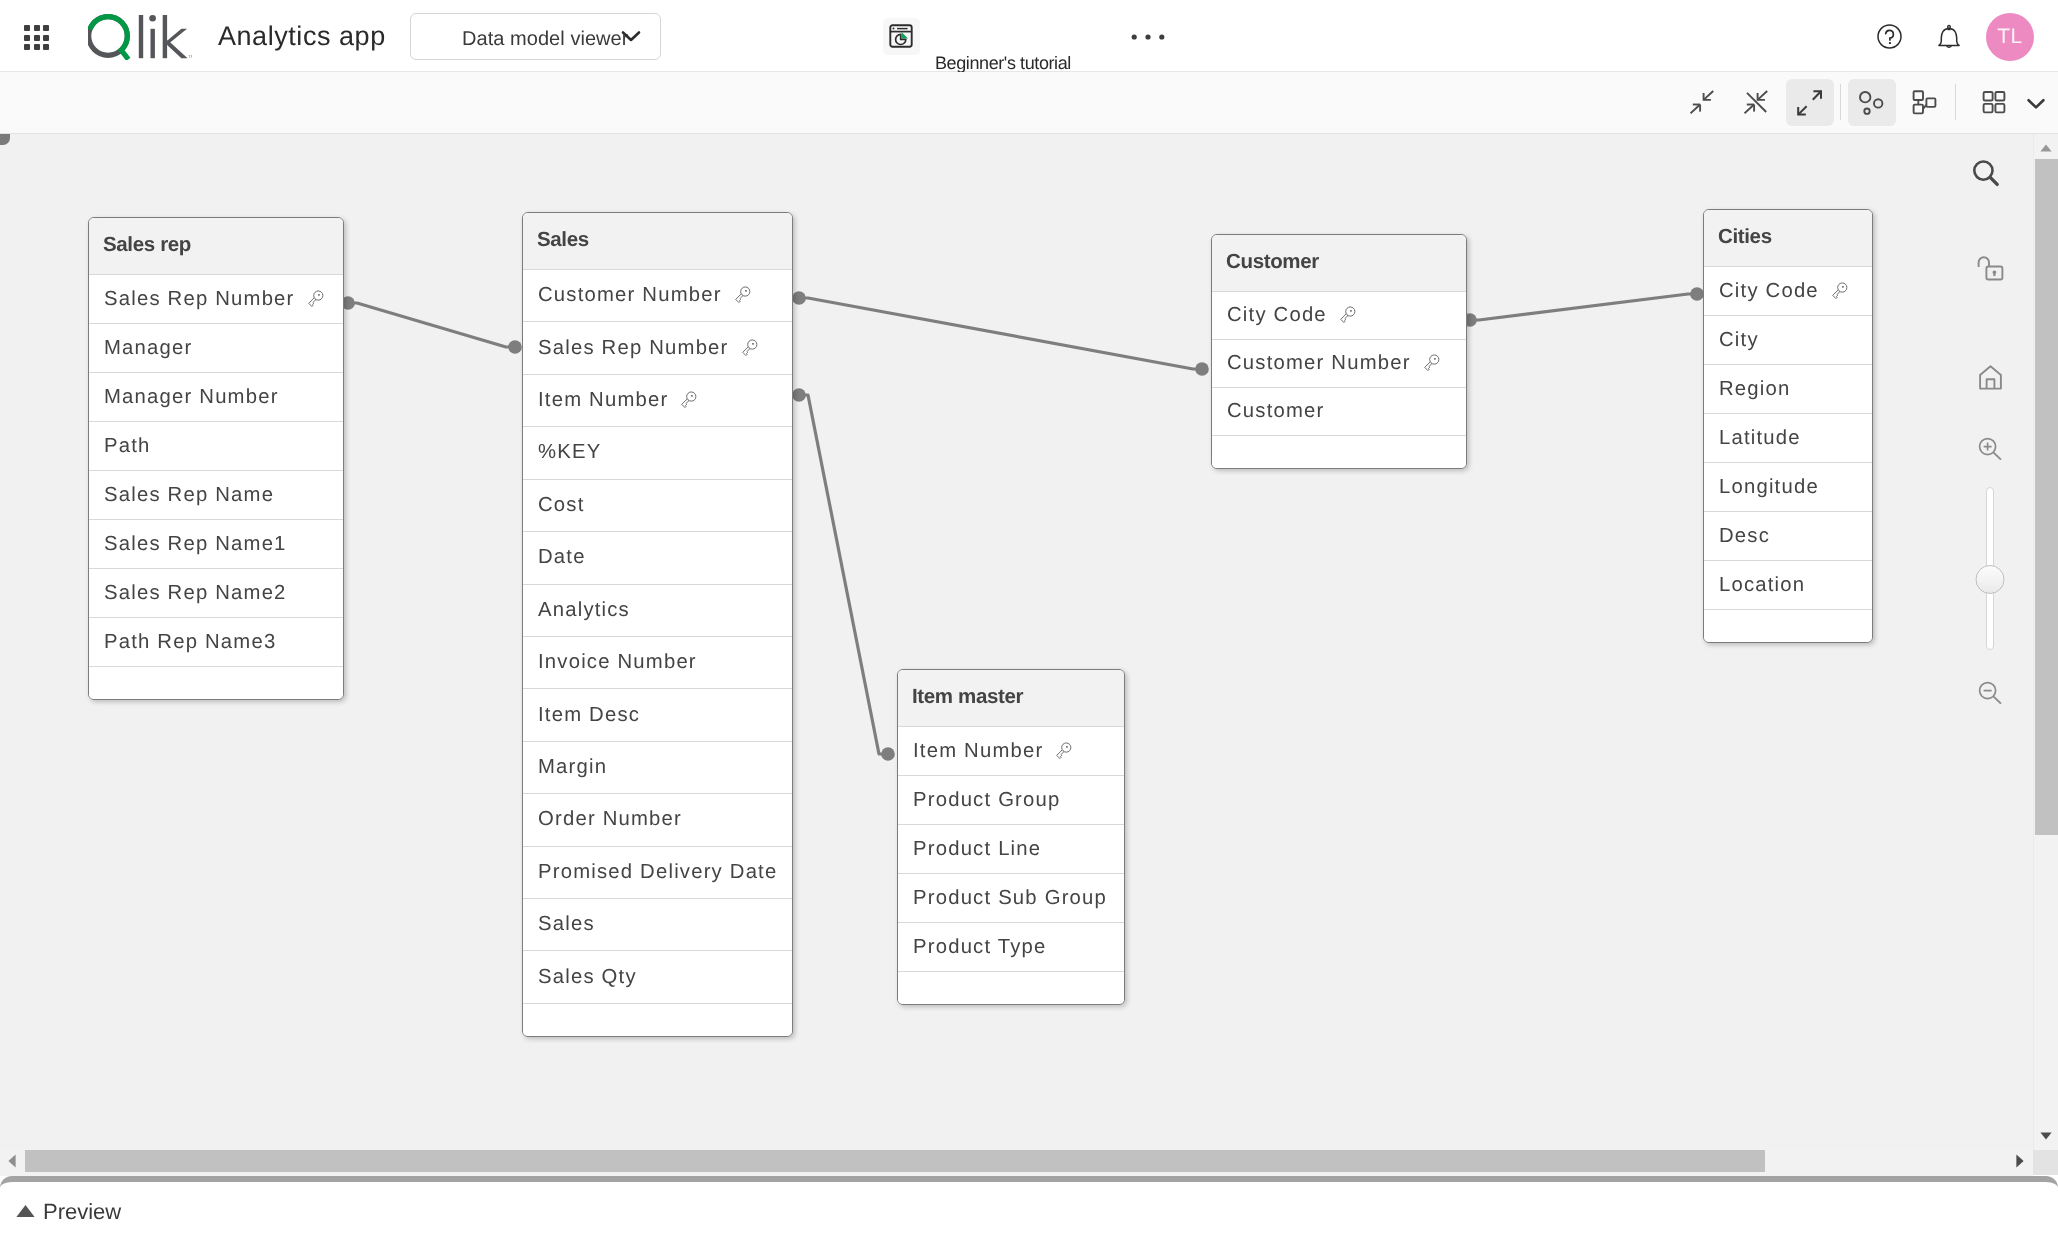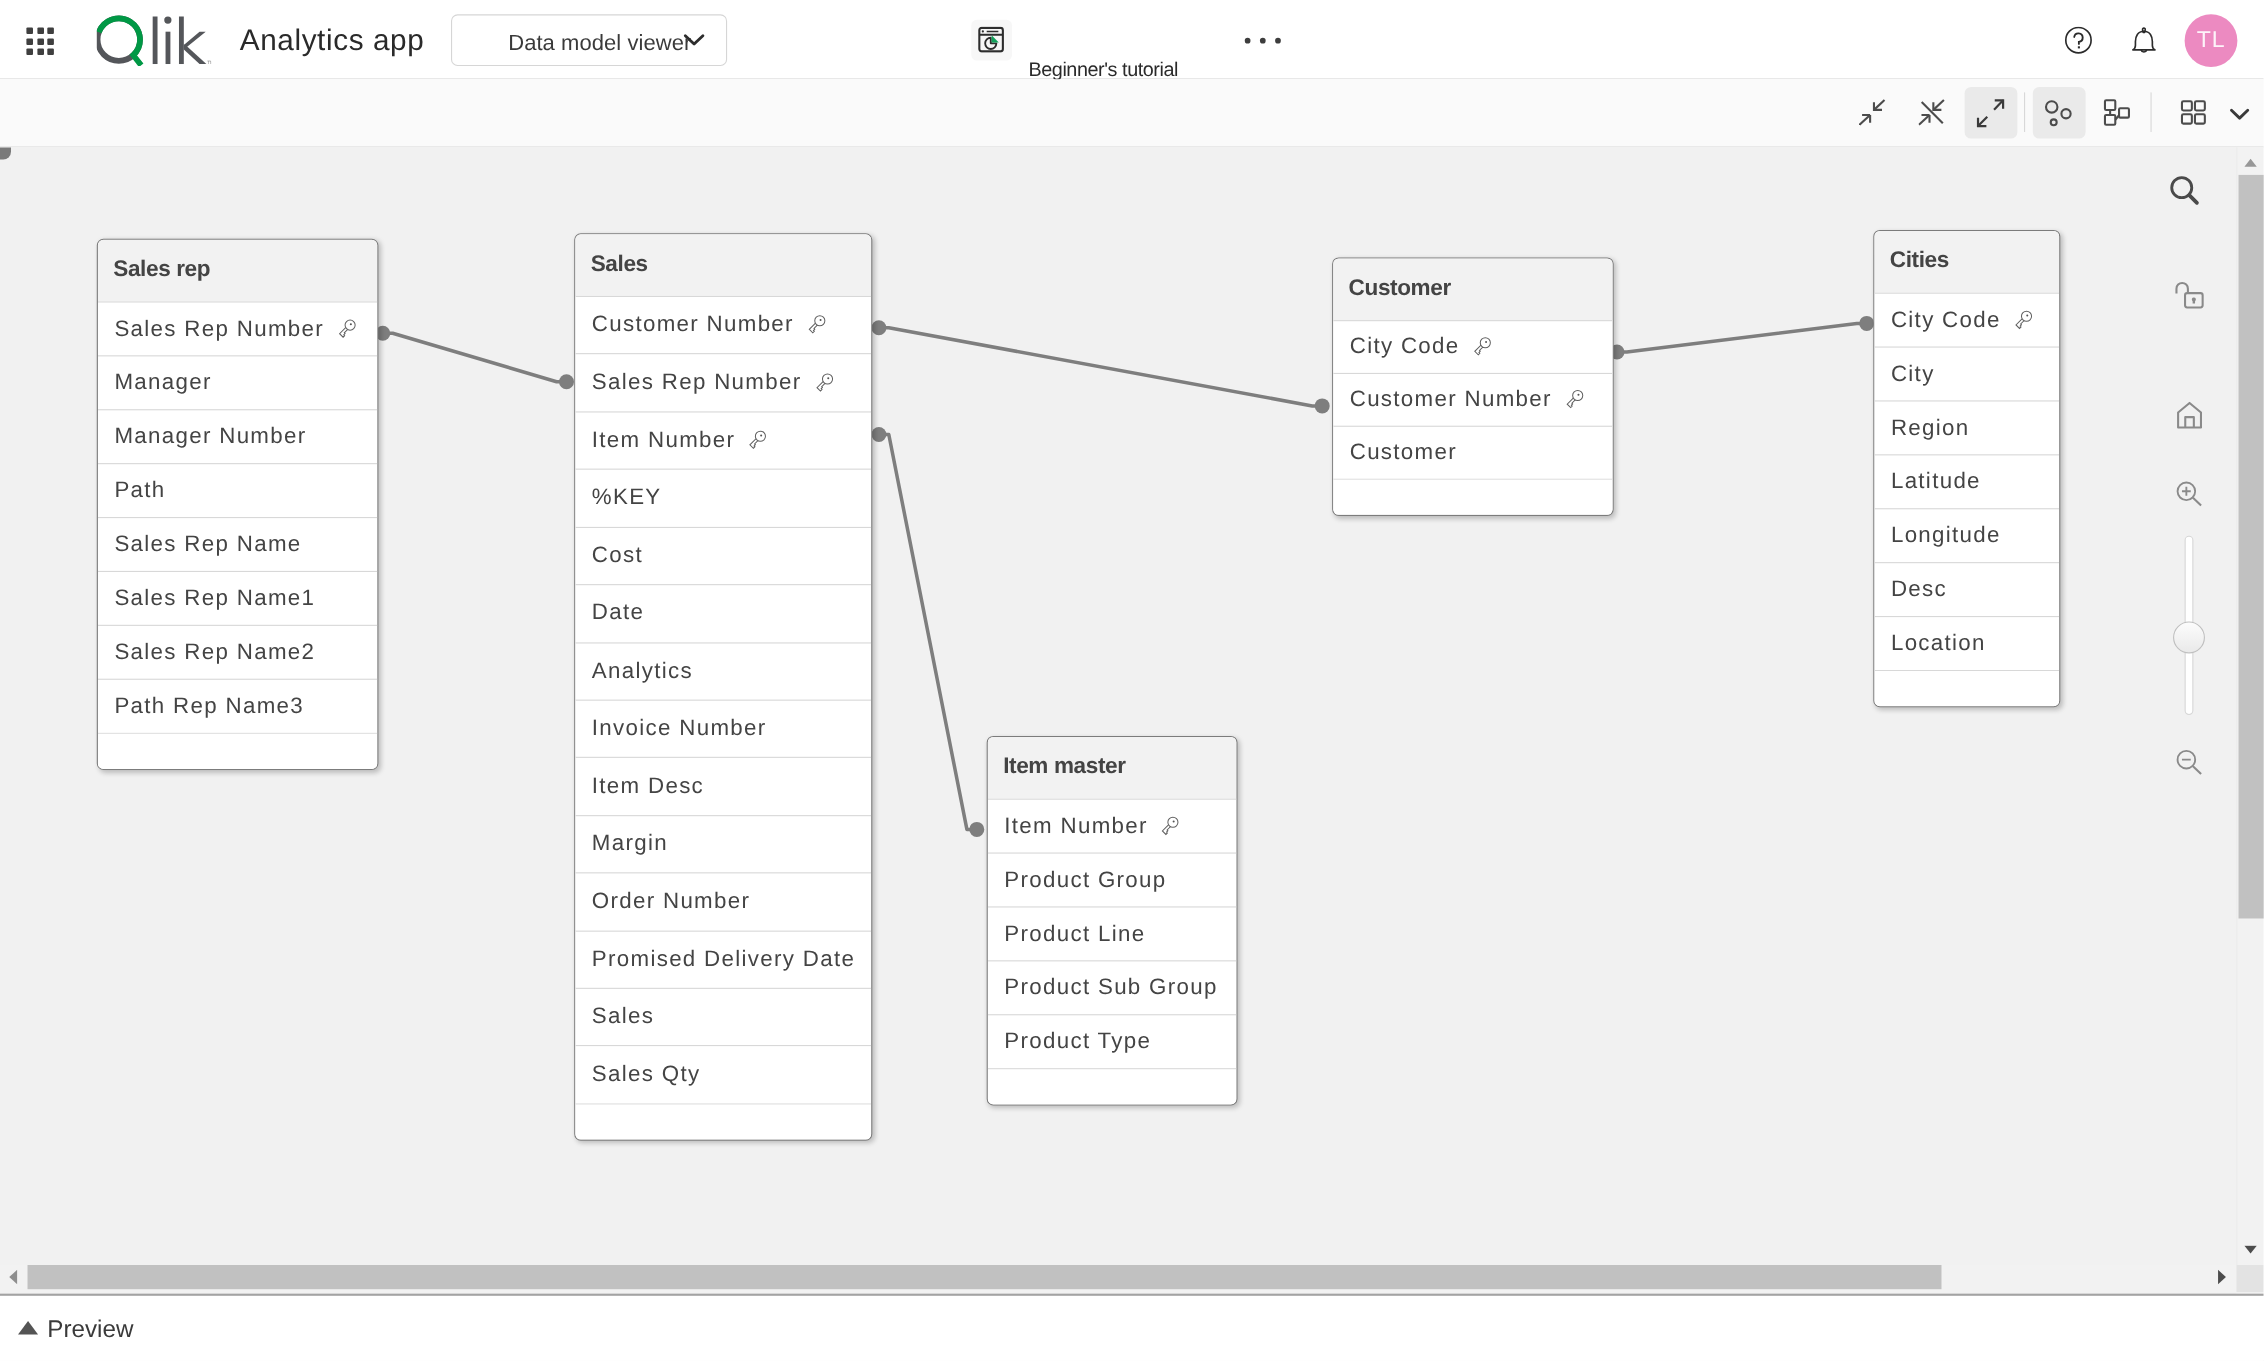--- a/index.html
+++ b/index.html
@@ -75,21 +75,21 @@
   
   .vscroll { position:absolute; right:0; top:134px; width:25px; height:1016px; background:#F2F2F2;
              border-left:1px solid #EAEAEA; }
   .vthumb { position:absolute; left:1px; width:24px; background:#C1C1C1; }
   .hscroll { position:absolute; left:0; top:1150px; width:2033px; height:26px; background:#F2F2F2; }
   .hthumb { position:absolute; top:0px; height:22px; background:#C1C1C1; }
   .scorner { position:absolute; right:0; top:1150px; width:25px; height:25px; background:#E3E3E3; }
 
   
   .previewbar { position:absolute; left:0; top:1176px; width:2058px; height:61px;
-                background:#fff; border-top:2px solid #a3a3a3; }
+                background:#fff; border-top:6px solid #a3a3a3;border-radius:12px; }
   .pv-caret { position:absolute; left:16px; top:22px; }
   .pv-label { position:absolute; left:43px; top:17px; font-size:22px; color:#3A3A3A; }
 </style>
 </head>
 <body>
 
 <div class="app">
 <div class="header">
   <div class="applauncher">
         <span style="left:0.0px;top:0.0px"></span>

